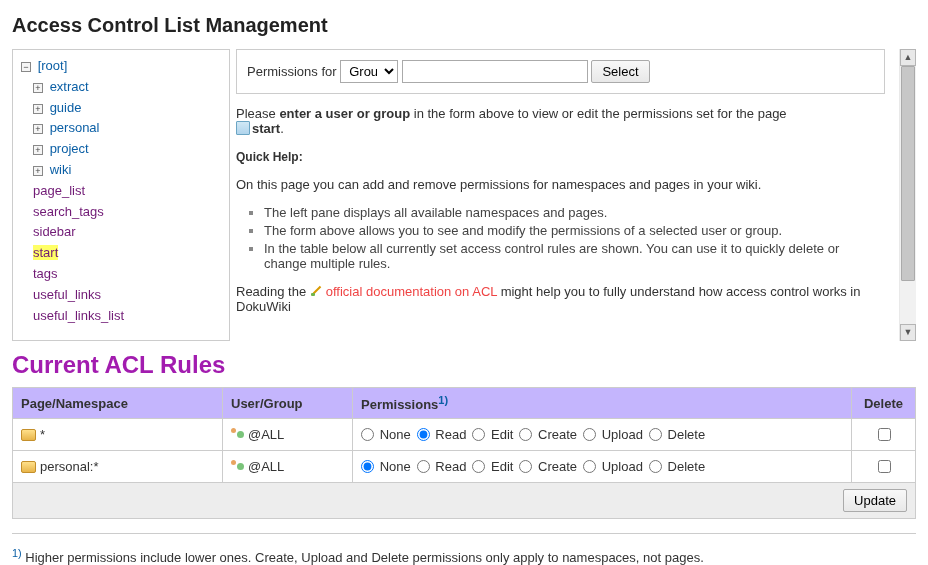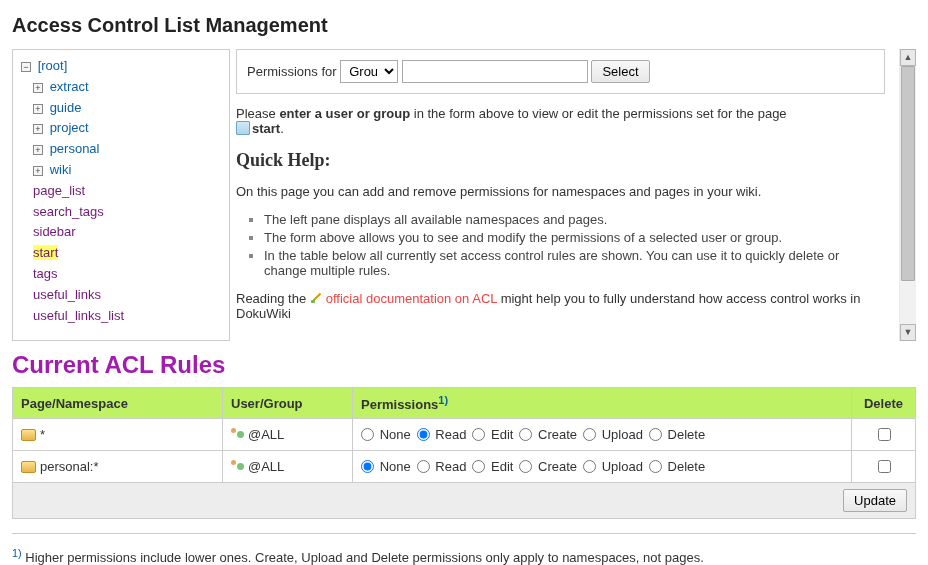--- a/index.html
+++ b/index.html
@@ -117,21 +117,21 @@
   padding: 1px 4px;
 }
 .btn {
   font: inherit;
   background: linear-gradient(#f8f8f8,#e8e8e8);
   border: 1px solid #aaa;
   border-radius: 2px;
   padding: 3px 10px;
   cursor: pointer;
 }
-.help h3 { font-size: 18px; margin: 14px 0 8px 0; font-family: Liberation Serif, serif; }
+.help h3 { font-size: 12px; margin: 14px 0 8px 0; }
 .help ul { padding-left: 28px; margin: 8px 0; }
 .help li { color: #444; margin: 3px 0; list-style: square; }
 .help li::marker { color: #888; }
 .inline-icon {
   display: inline-block;
   width: 14px;
   height: 14px;
   vertical-align: -2px;
   margin-right: 2px;
 }
@@ -163,21 +163,21 @@
   border-collapse: collapse;
   border: 1px solid #ccc;
 }
 table.acl th, table.acl td {
   border: 1px solid #ccc;
   padding: 6px 8px;
   text-align: left;
   font-size: 13px;
 }
 table.acl th {
-  background: #bef264;
+  background: #c4b5fd;
   font-weight: bold;
 }
 .col-page { width: 210px; }
 .col-user { width: 130px; }
 .col-del { width: 64px; text-align: center !important; }
 .ns-ico {
   display: inline-block;
   width: 15px; height: 12px;
   background: linear-gradient(#ffe08a,#e8b54a);
   border: 1px solid #c48f2b;
@@ -221,22 +221,22 @@
 <body>
 
 <h1>Access Control List Management</h1>
 
 <div class="top-row">
   <div class="tree-panel">
     <ul class="tree-root" id="tree-root">
         <li><span class="toggle">−</span> <a class="ns-link">[root]</a><ul>
             <li><span class="toggle">+</span> <a class="ns-link">extract</a></li>
             <li><span class="toggle">+</span> <a class="ns-link">guide</a></li>
+            <li><span class="toggle">+</span> <a class="ns-link">personal</a></li>
             <li><span class="toggle">+</span> <a class="ns-link">project</a></li>
-            <li><span class="toggle">+</span> <a class="ns-link">personal</a></li>
             <li><span class="toggle">+</span> <a class="ns-link">wiki</a></li>
             <li><a class="pg-link">page_list</a></li>
             <li><a class="pg-link">search_tags</a></li>
             <li><a class="pg-link">sidebar</a></li>
             <li><a class="pg-link hl">start</a></li>
             <li><a class="pg-link">tags</a></li>
             <li><a class="pg-link">useful_links</a></li>
             <li><a class="pg-link">useful_links_list</a></li>
           </ul></li>
       </ul>

